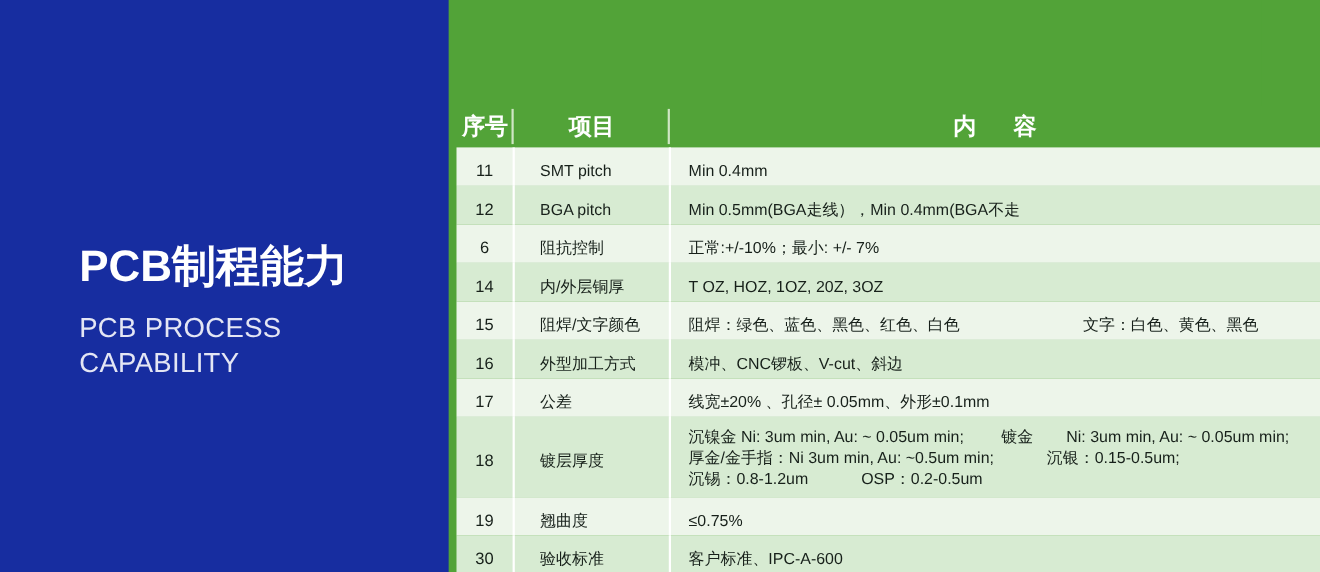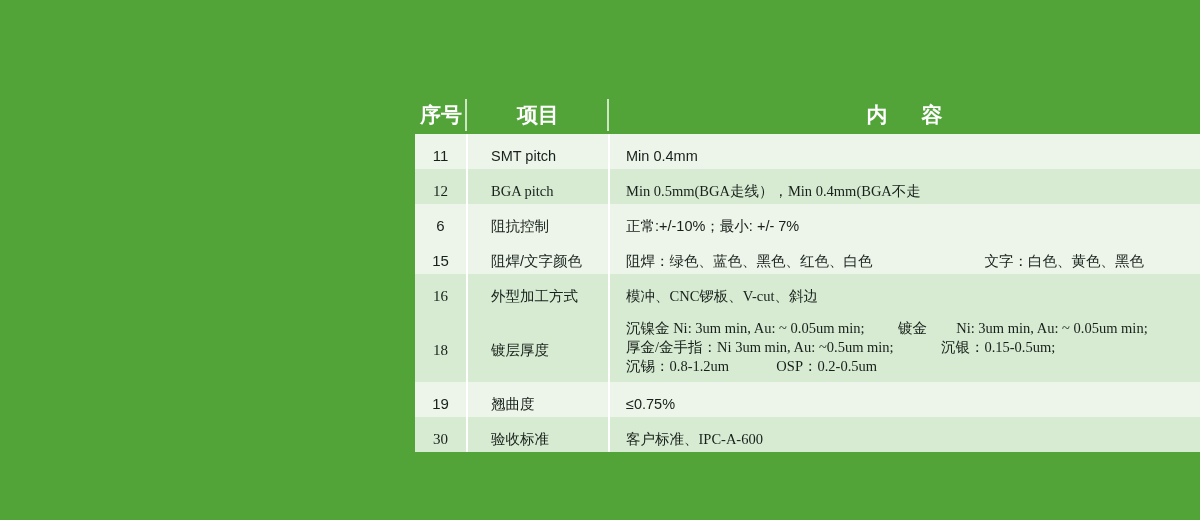--- a/index.html
+++ b/index.html
@@ -107,21 +107,21 @@
     padding-left: 14px;
   }
 
   tbody td {
     padding: 8px 0 0 0;
     height: 27px;
     vertical-align: middle;
     font-size: 14.5px;
     line-height: 18px;
   }
-  tbody tr.odd  td { background: #d7ebd2; font-family: Liberation Serif, serif; }
+  tbody tr.odd  td { background: #d7ebd2; }
   tbody tr.even td { background: #edf5ea; }
 
   td.no   { text-align: center; font-size: 15px; }
   td.item { padding-left: 23px; }
   td.cont { padding-left: 16px; }
 
   tbody td.bd-r {
     border-right: 2px solid #ffffff;
   }
 
@@ -137,20 +137,29 @@
   .right-note {
     display: inline-block;
     margin-left: 108px;
   }
 </style>
 </head>
 <body>
 
 <div id="page">
 
+  <div id="left-panel">
+    <div id="title-block">
+      <div id="title-cn">PCB制程能力</div>
+      <div id="title-en">
+        <div>PCB PROCESS</div>
+        <div>CAPABILITY</div>
+      </div>
+    </div>
+  </div>
 
   <div id="right-panel">
 
     <div id="table-wrap">
       <table class="spec">
         <colgroup>
           <col class="c-no">
           <col class="c-item">
           <col class="c-cont">
         </colgroup>
@@ -176,36 +185,46 @@
             <td class="item bd-r">BGA pitch</td>
             <td class="cont">Min 0.5mm(BGA走线），Min 0.4mm(BGA不走</td>
           </tr>
 
           <tr class="even">
             <td class="no bd-r">6</td>
             <td class="item bd-r">阻抗控制</td>
             <td class="cont">正常:+/-10%；最小: +/- 7%</td>
           </tr>
 
+          <tr class="odd">
+            <td class="no bd-r">14</td>
+            <td class="item bd-r">内/外层铜厚</td>
+            <td class="cont">T OZ, HOZ, 1OZ, 20Z, 3OZ</td>
+          </tr>
 
           <tr class="even">
             <td class="no bd-r">15</td>
             <td class="item bd-r">阻焊/文字颜色</td>
             <td class="cont">
               <span>阻焊：绿色、蓝色、黑色、红色、白色</span>
               <span class="right-note">文字：白色、黄色、黑色</span>
             </td>
           </tr>
 
           <tr class="odd">
             <td class="no bd-r">16</td>
             <td class="item bd-r">外型加工方式</td>
             <td class="cont">模冲、CNC锣板、V-cut、斜边</td>
           </tr>
 
+          <tr class="even">
+            <td class="no bd-r">17</td>
+            <td class="item bd-r">公差</td>
+            <td class="cont">线宽±20% 、孔径± 0.05mm、外形±0.1mm</td>
+          </tr>
 
           <tr class="odd">
             <td class="no bd-r">18</td>
             <td class="item bd-r">镀层厚度</td>
             <td class="cont-multi">
               <div class="line">
                 <span>沉镍金  Ni: 3um min, Au: ~ 0.05um min;</span>
                 <span class="gap-2"></span>
                 <span>镀金</span>
                 <span class="gap-1"></span>

